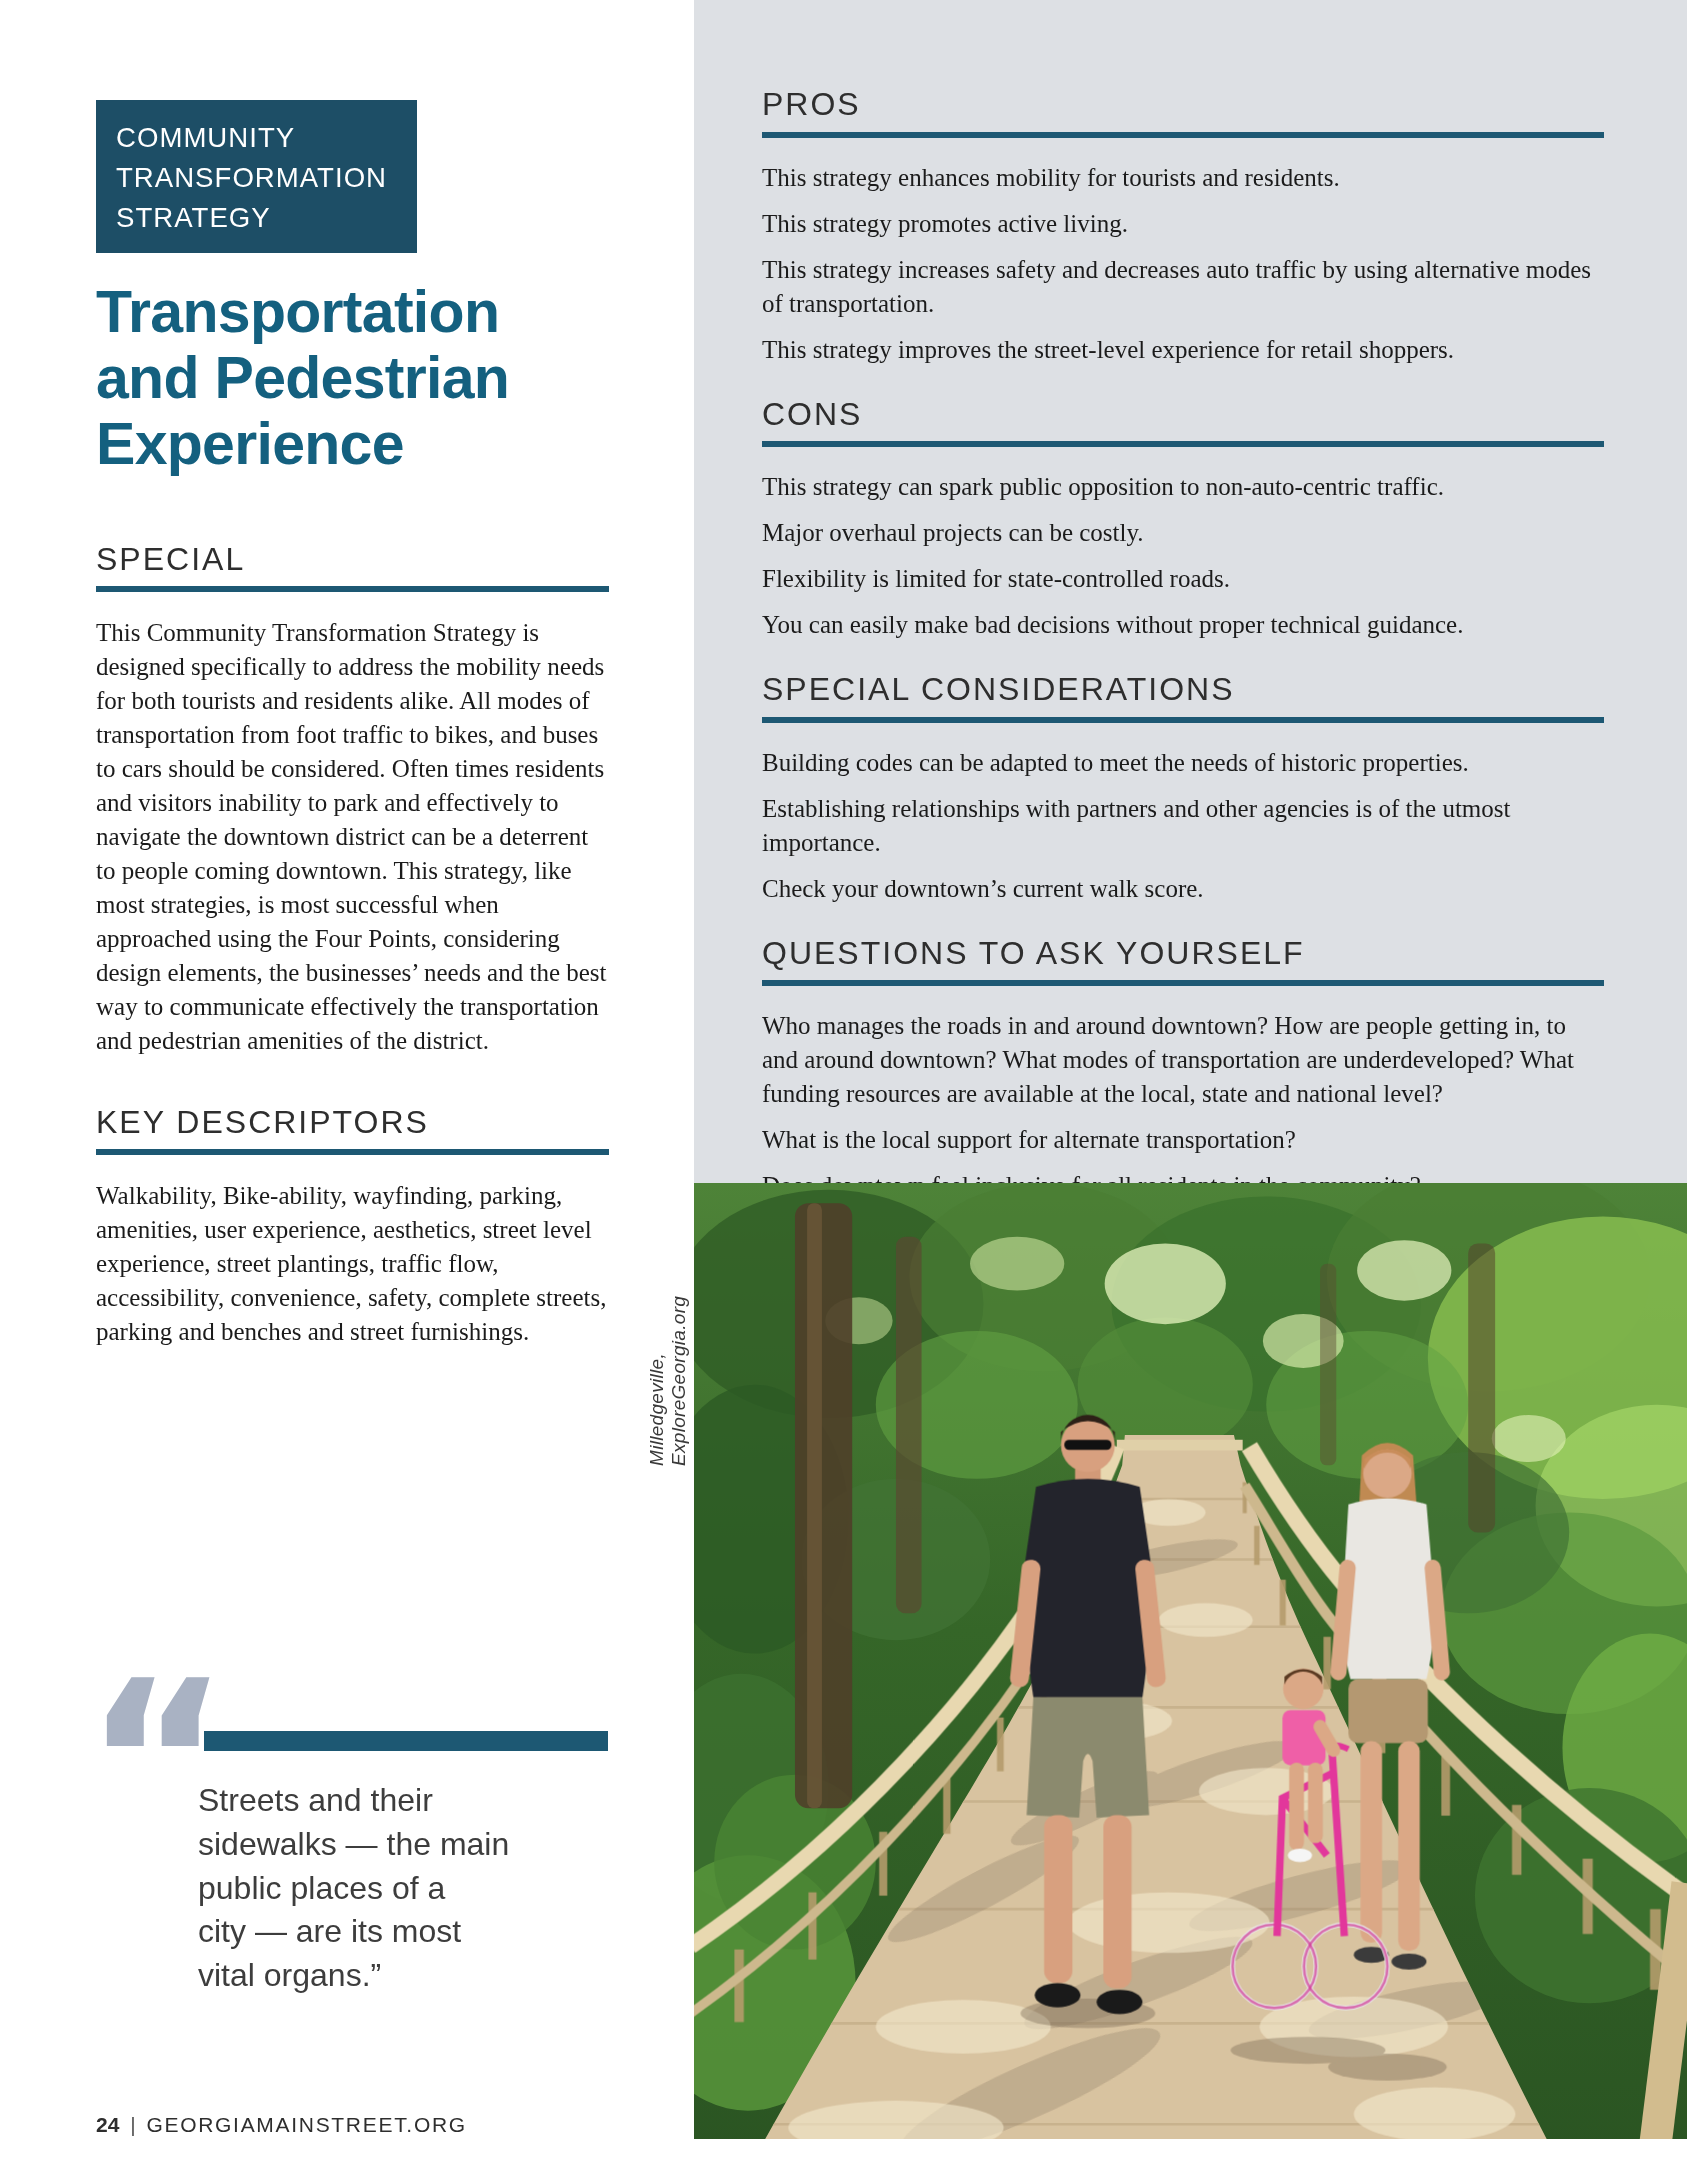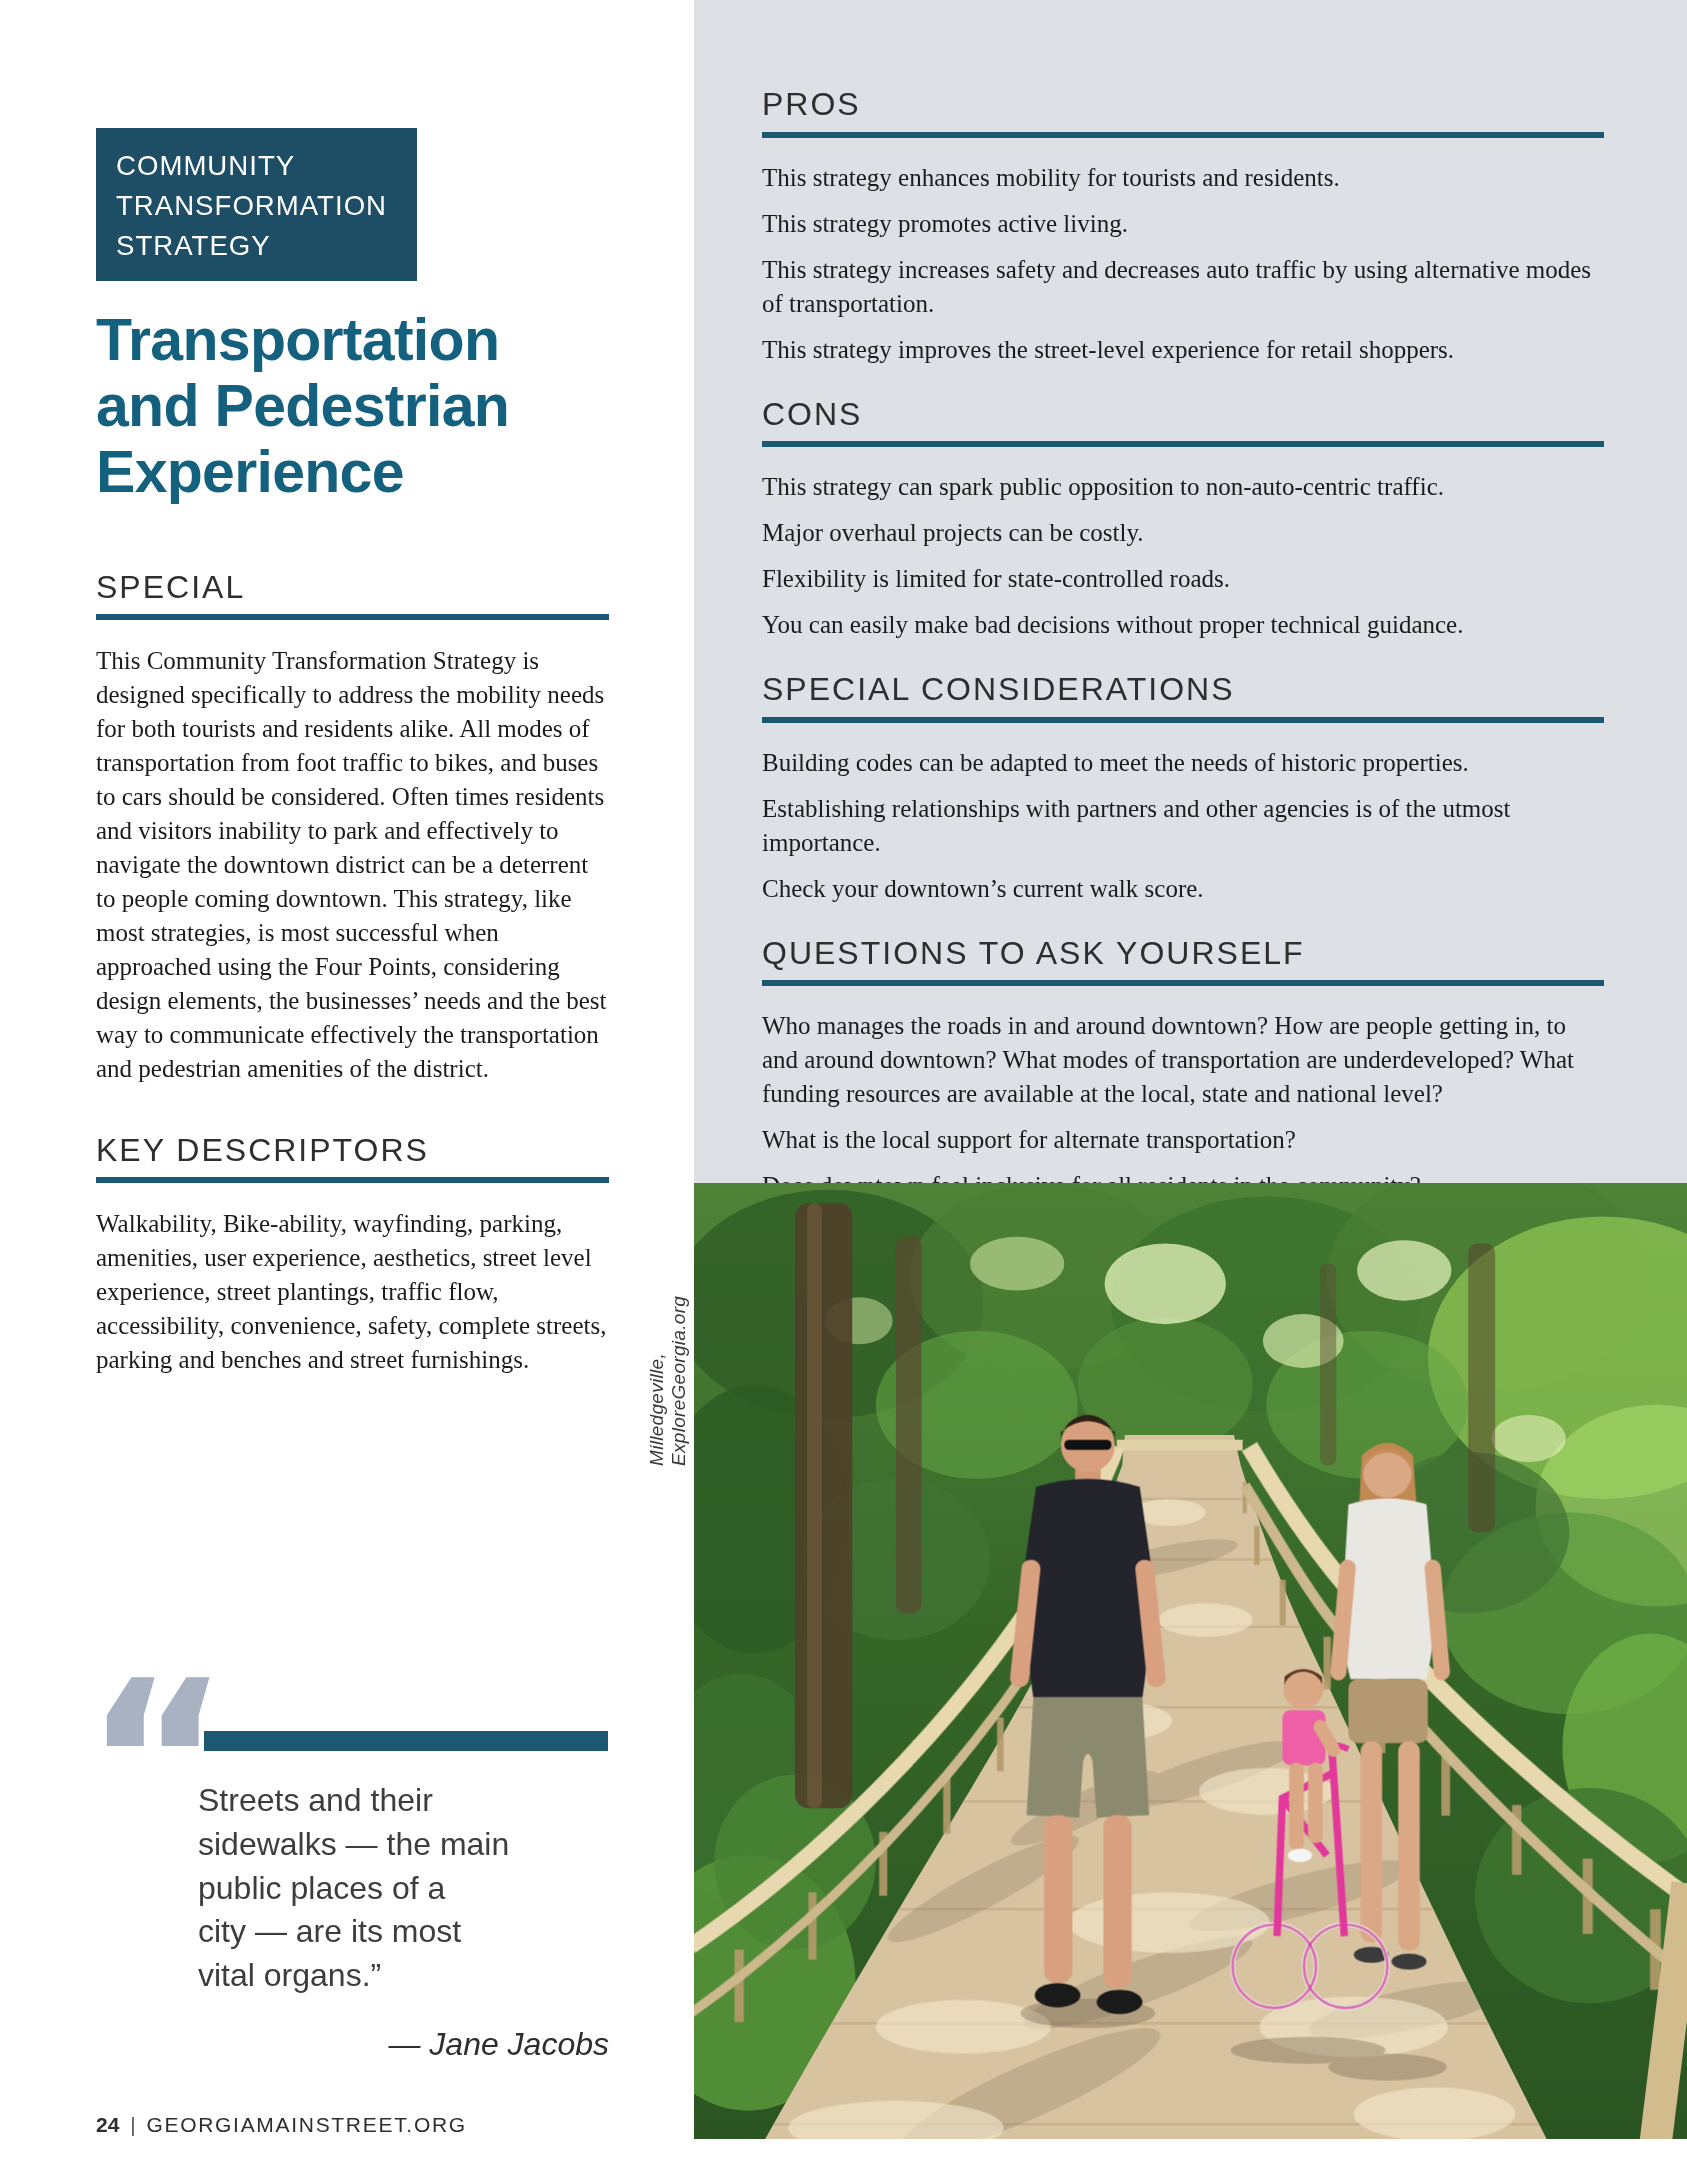--- a/index.html
+++ b/index.html
@@ -19,21 +19,21 @@
   
   .serif{font-family:"Liberation Serif",serif;font-size:25px;line-height:1.36;color:#1b1b1b;}
   .item{margin:0 0 12px 0;}
   .items{margin-top:23px;}
   .sec{margin-top:0;}
   .sec + .sec{margin-top:30px;}
 
   
   .left-col{position:absolute;left:96px;top:100px;width:513px;}
   .badge{display:inline-block;background:#1d4e66;color:#ffffff;padding:17.5px 20px 15px 20px;
-         font-weight:300;font-size:27.6px;line-height:1.45;letter-spacing:1px;white-space:pre-line;min-width:281px;margin-top:28px;}
+         font-weight:300;font-size:27.6px;line-height:1.45;letter-spacing:1px;white-space:pre-line;min-width:281px;}
   .page-title{margin-top:26px;font-weight:bold;font-size:59px;line-height:1.12;color:#14607f;letter-spacing:-0.7px;}
   .left-h{margin-top:65px;}
   .left-body{margin-top:24px;}
   .kd-h{margin-top:47px;}
 
   
   .quote-block{position:absolute;left:96px;top:1712px;width:513px;}
   .quote-mark{position:absolute;left:-12px;top:-61px;font-family:"DejaVu Sans",sans-serif;
               font-weight:bold;font-size:222px;color:#a9b2c3;line-height:1;}
   .quote-bar{position:absolute;left:108px;top:19px;width:404px;height:20px;background:#1d5873;}
@@ -133,21 +133,20 @@
   </div>
 
   <div class="quote-block">
     <div class="quote-mark">“</div>
     <div class="quote-bar"></div>
     <div class="quote-text">Streets and their
 sidewalks — the main
 public places of a
 city — are its most
 vital organs.”</div>
-    <div class="quote-attr">— Jane Jacobs</div>
   </div>
 
   <div class="footer">
     <span class="num">24</span>
     <span class="sep">|</span>
     <span class="site">GEORGIAMAINSTREET.ORG</span>
   </div>
 
   <div class="photo-caption">Milledgeville, ExploreGeorgia.org</div>
 

